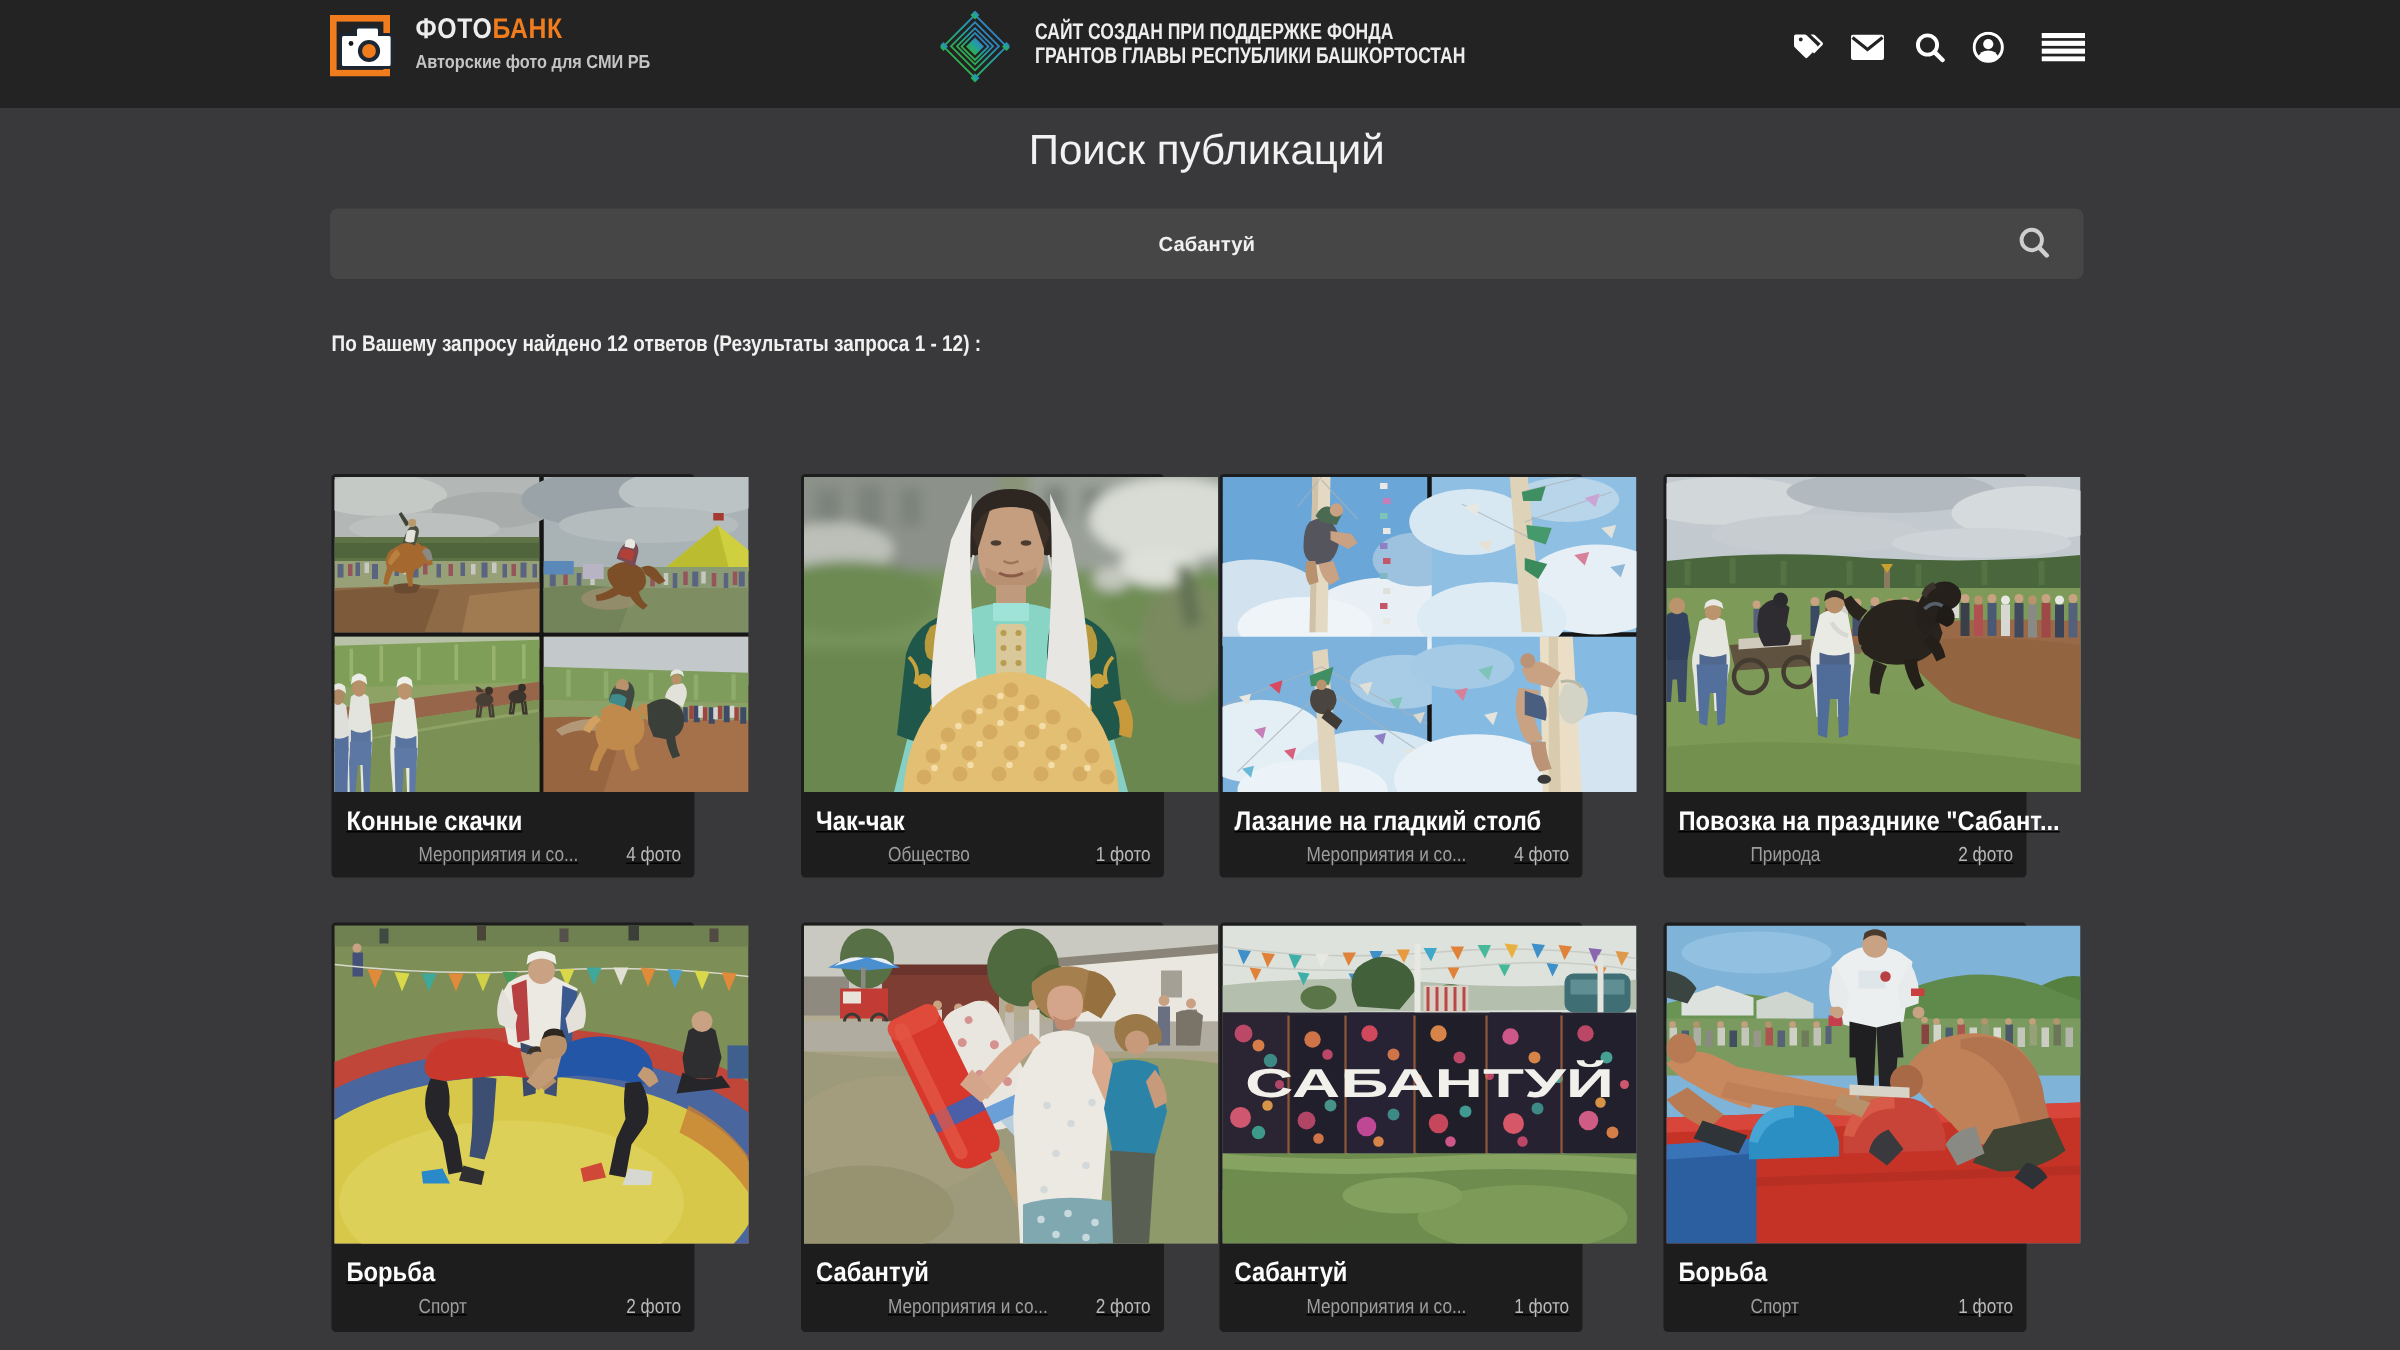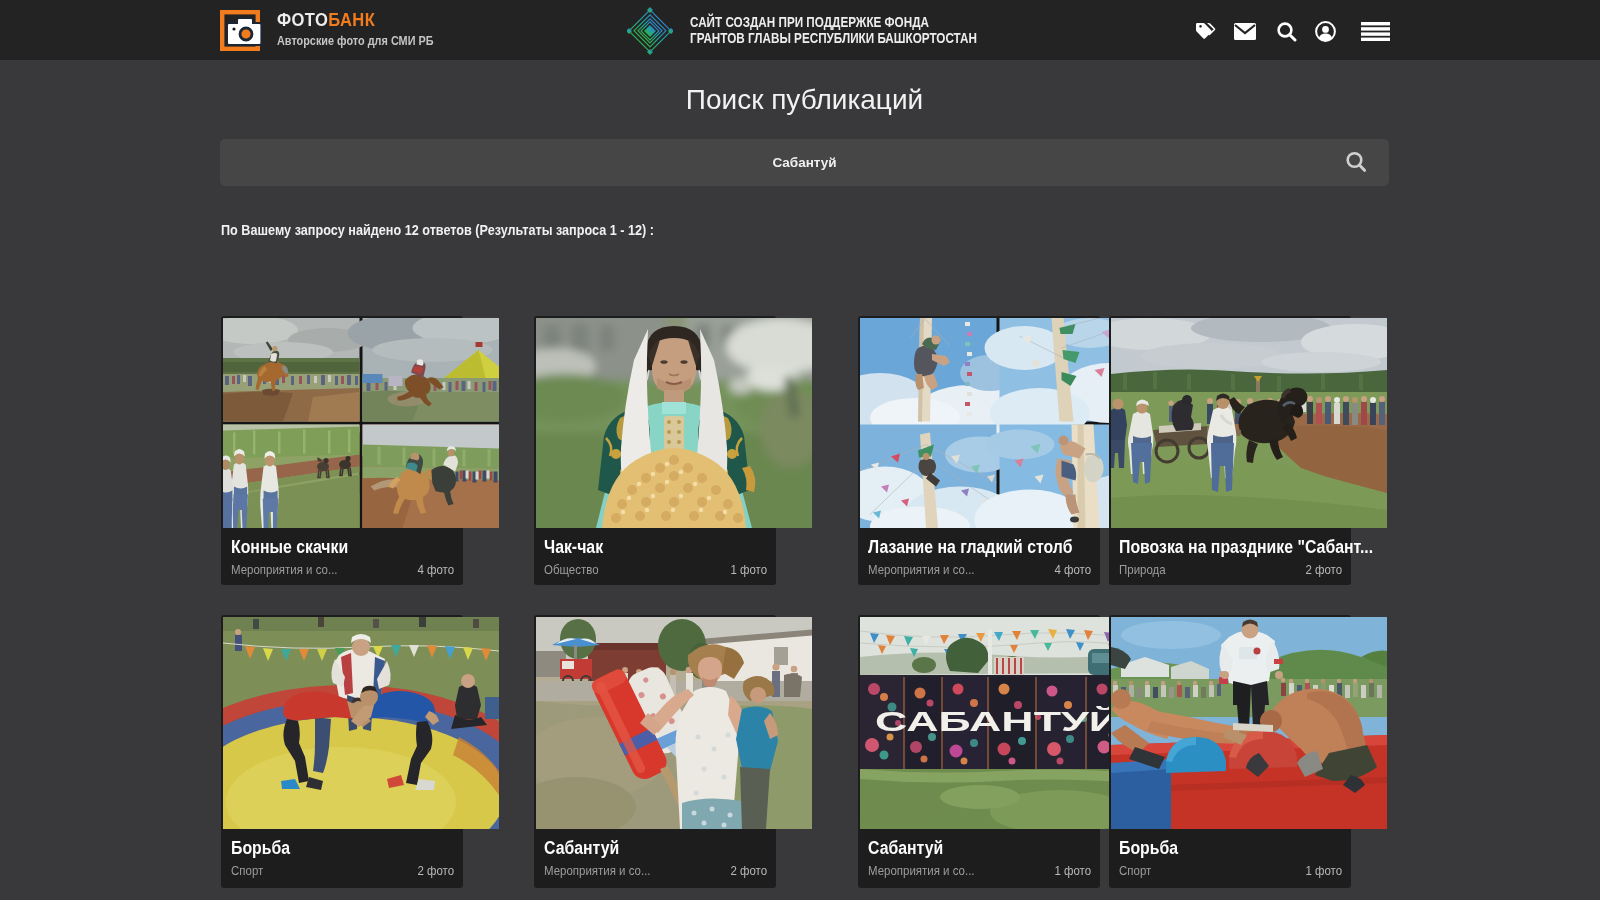--- a/index.html
+++ b/index.html
@@ -1,45 +1,45 @@
 <!DOCTYPE html>
 <html lang="ru"><head>
 <meta charset="utf-8">
 <title>Фотобанк</title>
 <style>
   * { margin:0; padding:0; box-sizing:border-box; }
   html,body { width:1600px; height:900px; overflow:hidden; }
   body { background:#39393b; font-family:"Liberation Sans", sans-serif; position:relative; }
   
-  .header { position:absolute; left:0; top:0; width:1600px; height:60px; background:#232323; }
+  .header { position:absolute; left:0; top:0; width:1600px; height:72px; background:#232323; }
   .logo-box { position:absolute; left:220px; top:10px; width:47px; height:41px; }
   .logo-text { position:absolute; left:277px; top:9px; transform:scaleX(0.87); transform-origin:left top; }
   .logo-title { font-size:19px; font-weight:bold; color:#ededed; letter-spacing:0.5px; line-height:22px;}
   .logo-title .orange { color:#f07c1e; }
   .logo-sub { font-size:12.5px; font-weight:bold; color:#c5c4c5; margin-top:3px; }
   .gerb { position:absolute; left:627px; top:7px; }
   .fond-text { position:absolute; left:690px; top:14px; font-size:15px; font-weight:bold; color:#ededed; line-height:16px; transform:scaleX(0.78); transform-origin:left top;}
   .hicon { position:absolute; top:0; }
   
   .page-title { position:absolute; left:0; top:84px; width:1609px; text-align:center; font-size:28px; color:#f2f2f2; }
   .searchbar { position:absolute; left:220px; top:139px; width:1169px; height:47px; background:#464646; border-radius:5px; }
   .searchbar .q { position:absolute; width:100%; text-align:center; top:16px; font-size:13.5px; font-weight:bold; color:#f0f0f0; }
   .searchbar svg { position:absolute; right:22px; top:12px; }
   .results { position:absolute; left:221px; top:221px; font-size:15px; font-weight:bold; color:#f0f0f0; transform:scaleX(0.843); transform-origin:left top; }
   
-  .card { position:absolute; width:242px; background:#1d1d1d; border-radius:3px; padding:2px; }
+  .card { position:absolute; width:242px; background:#1d1d1d; border-radius:3px; padding:2px;text-decoration:underline; }
   .card svg.photo { display:block; }
   .cfoot { padding:9px 7px 0 8px; }
   .ctitle { font-size:18px; font-weight:bold; color:#fdfdfd; white-space:nowrap; transform:scaleX(0.88); transform-origin:left top; }
-  .cmeta { margin-top:4px; font-size:13.5px; color:#9d9d9d; display:flex; justify-content:space-between; }
+  .cmeta { margin-top:4px; font-size:13.5px; color:#9d9d9d; display:flex; justify-content:space-between;margin-left:48px; }
   .cmeta span { transform:scaleX(0.85); transform-origin:left top; }
   .cmeta .cnt { color:#b9b9b9; transform-origin:right top; }
   .row1 { top:316px; height:269px; }
   .row2 { top:615px; height:273px; }
-  .c1 { left:221px; } .c2 { left:534px; } .c3 { left:858px; } .c4 { left:1109px; }
+  .c1 { left:221px; } .c2 { left:534px; } .c3 { left:813px; } .c4 { left:1109px; }
 </style>
 </head>
 <body>
 <div class="header">
 
   <svg class="logo-box" width="47" height="41" viewBox="0 0 47 41">
     <rect x="2.2" y="2.2" width="35.6" height="36.6" fill="none" stroke="#f07c1e" stroke-width="4.4"></rect>
     <g>
       <path d="M7,15 q0,-2 2,-2 l8,0 0,-3 q0,-2 2,-2 l12,0 q2,0 2,2 l0,3 6.4,0 q2,0 2,2 l0,18 q0,2 -2,2 l-30.4,0 q-2,0 -2,-2 Z" fill="#ffffff" stroke="#1c2733" stroke-width="2"></path>
       <circle cx="26" cy="24" r="6" fill="#f07c1e" stroke="#1c2733" stroke-width="2.8"></circle>

